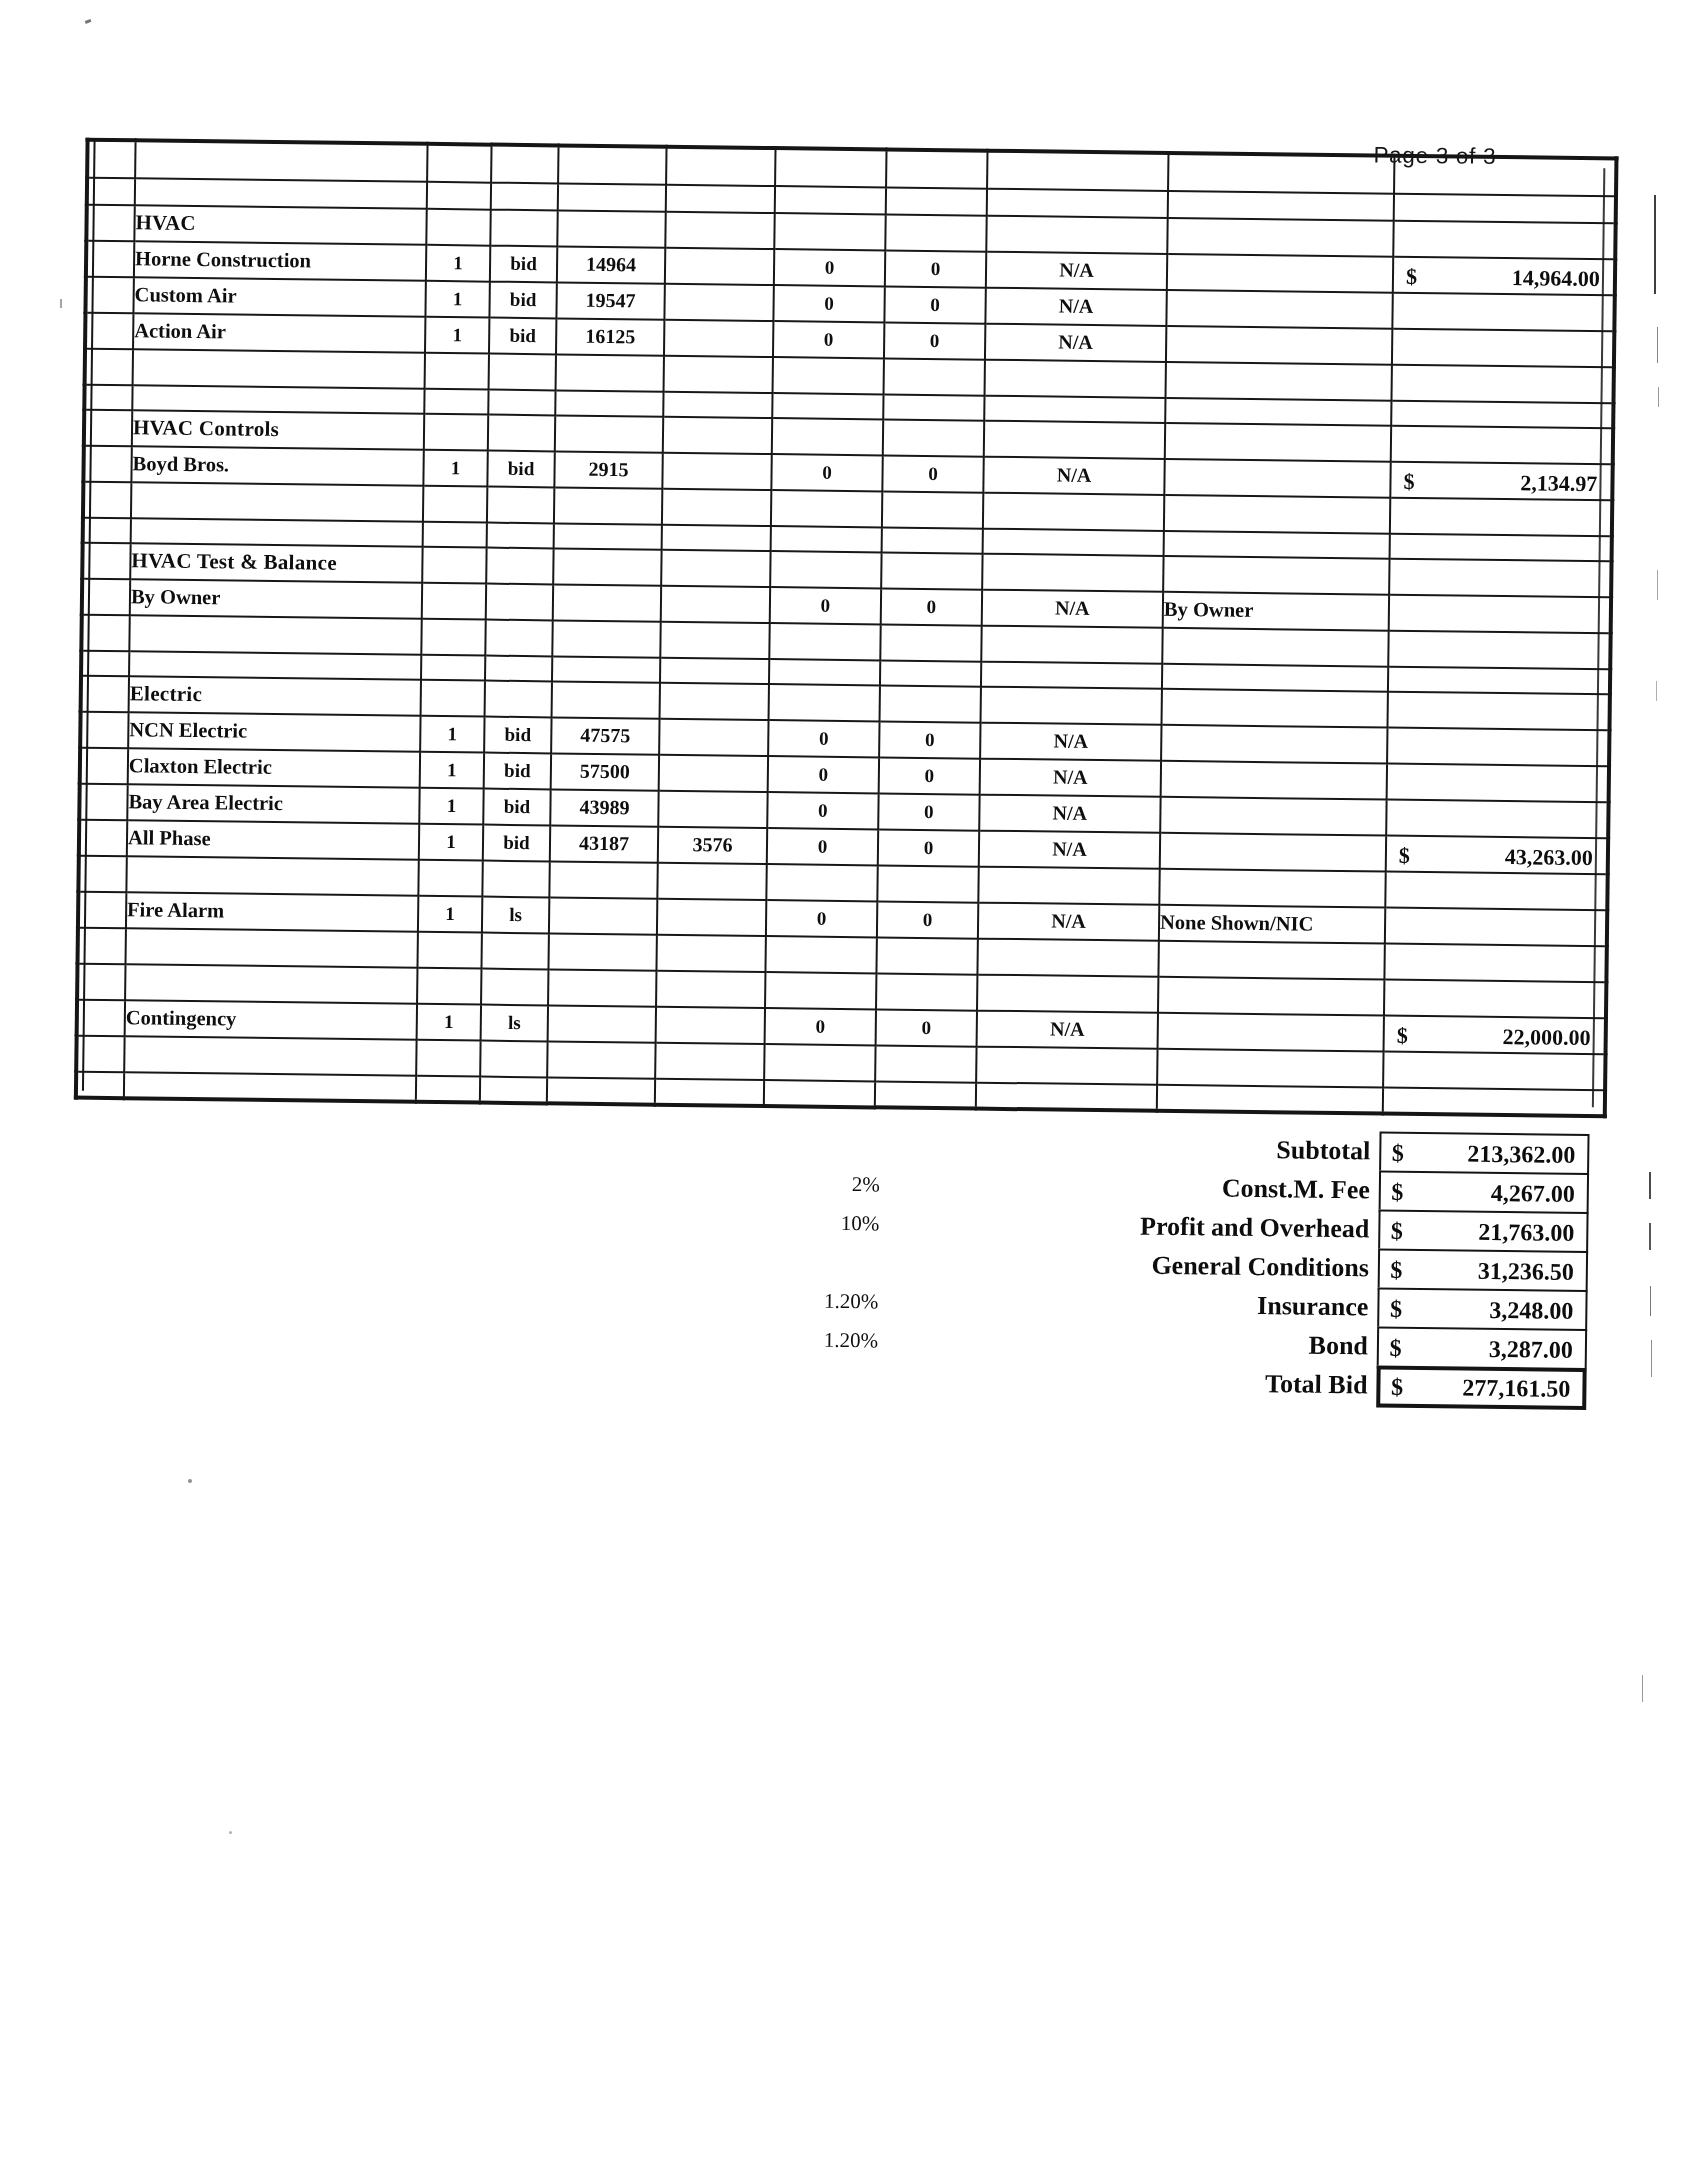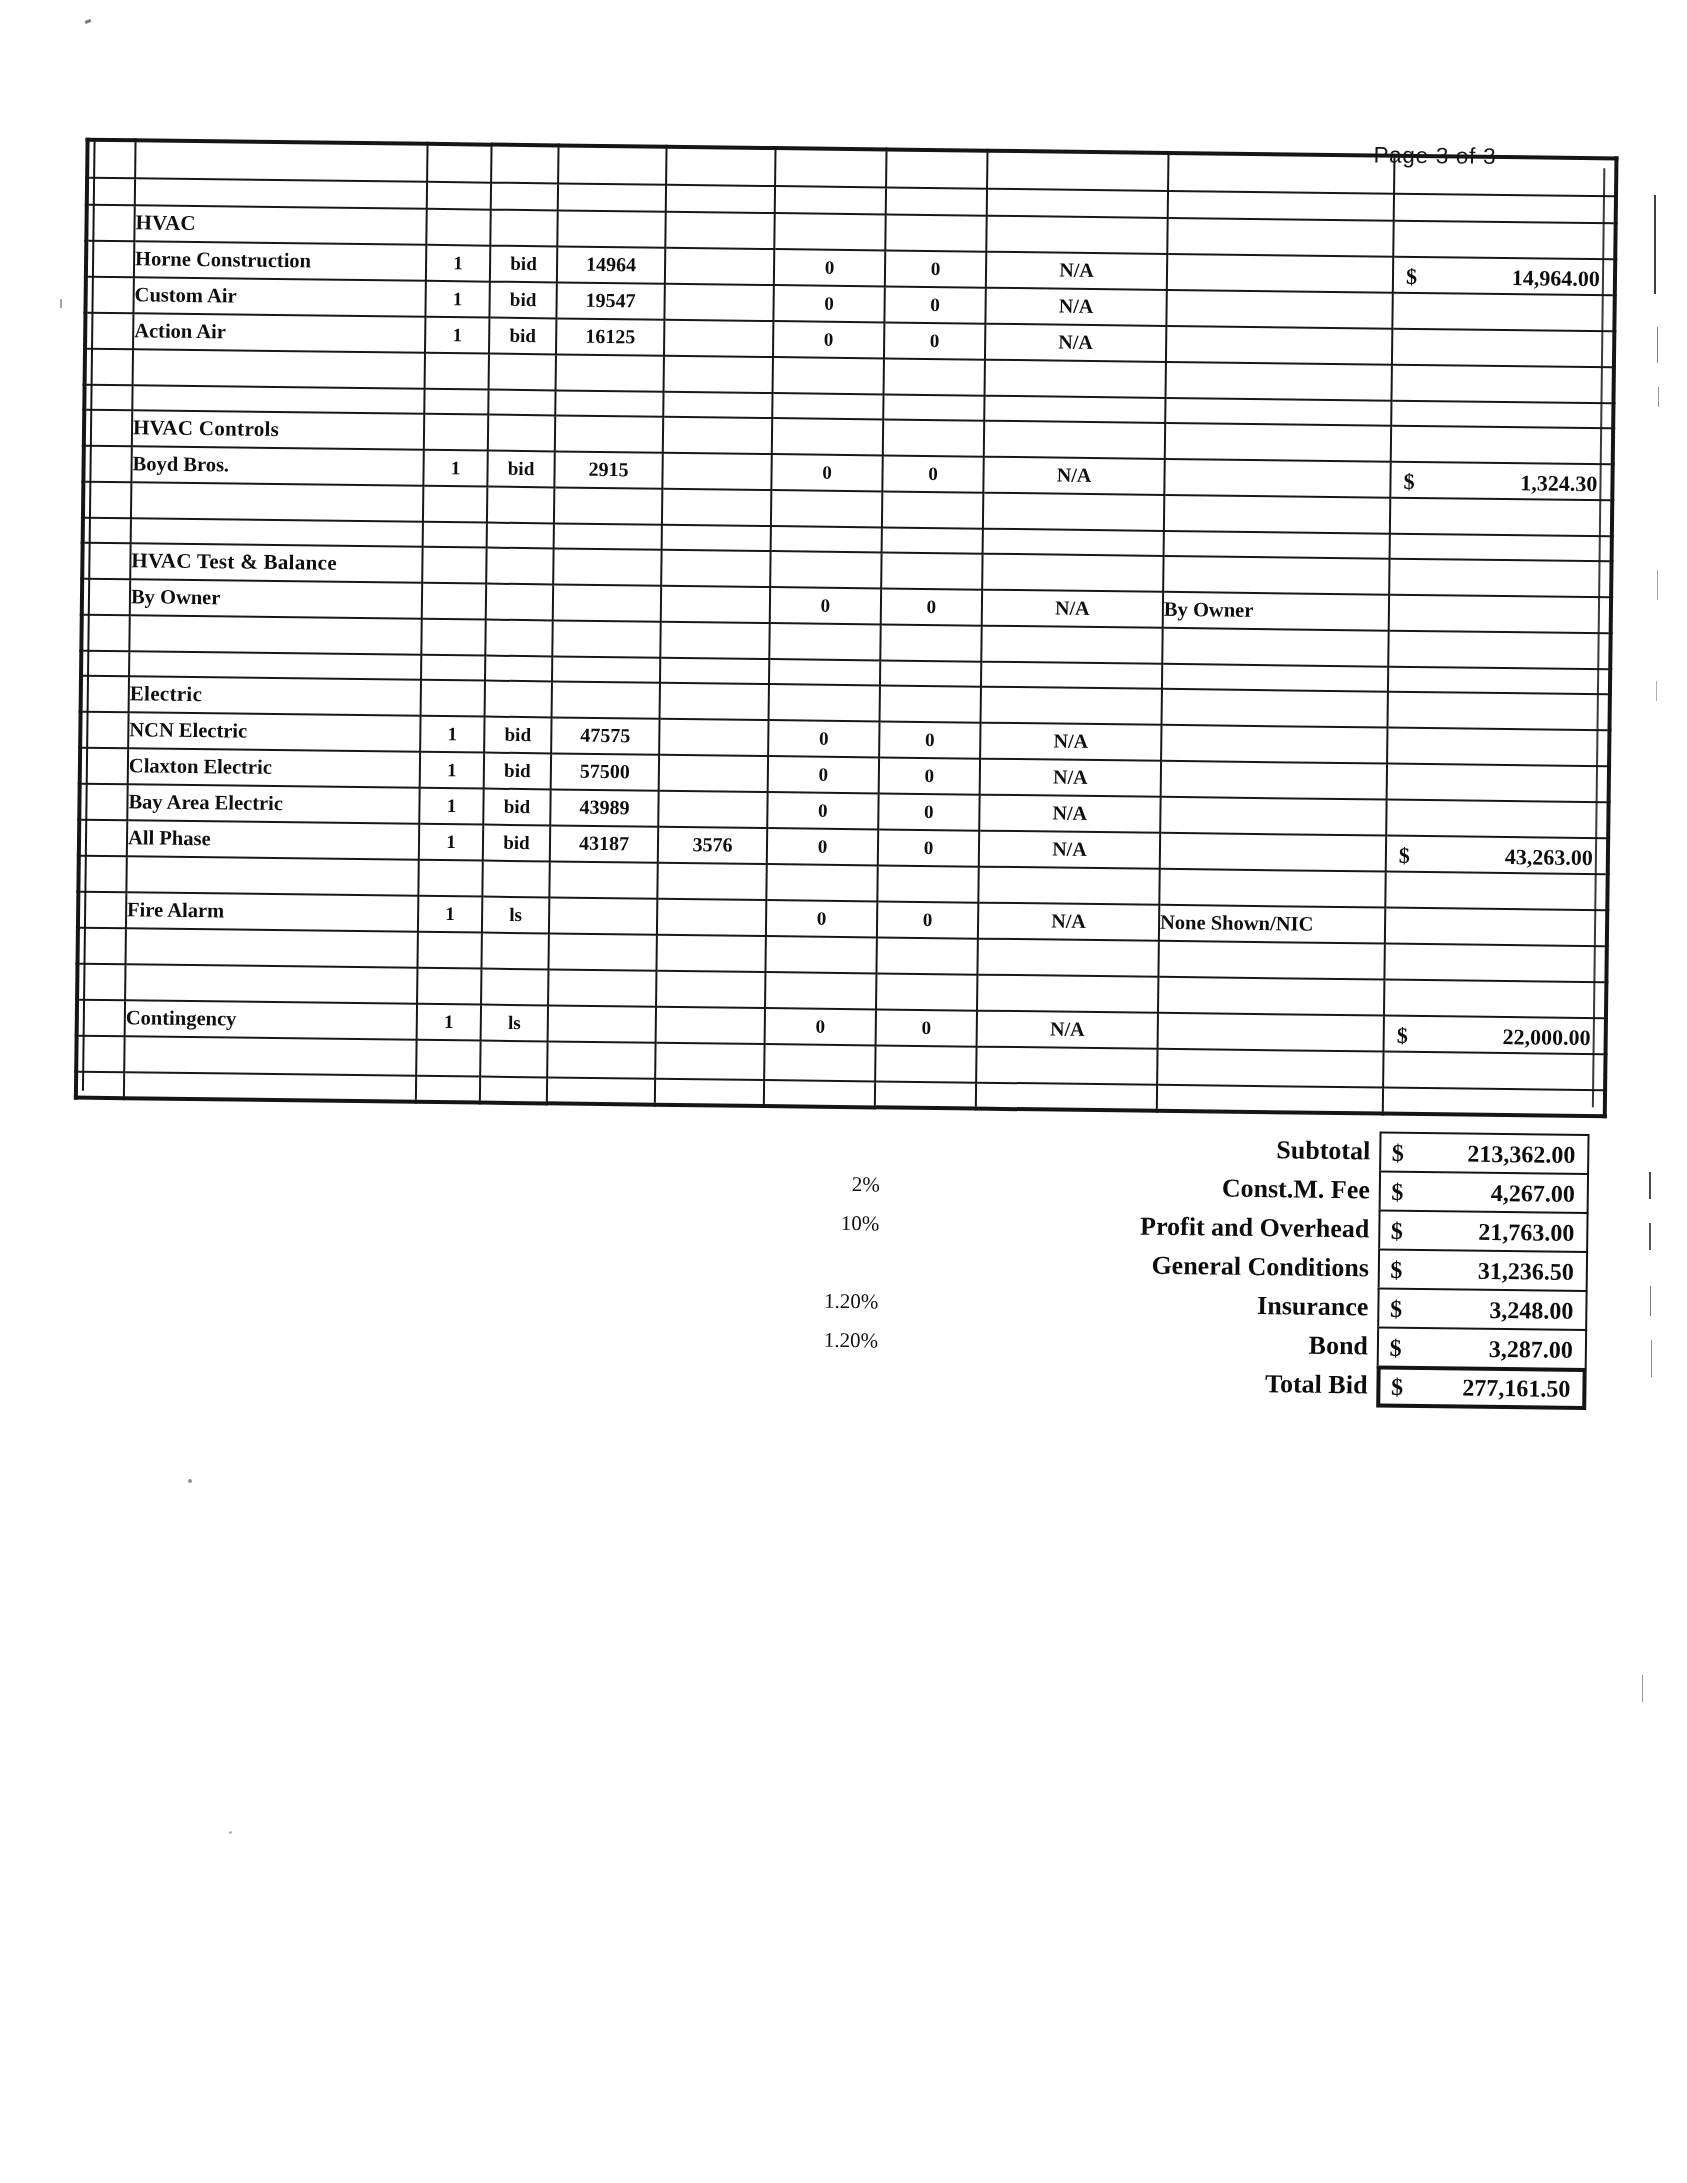--- a/index.html
+++ b/index.html
@@ -203,21 +203,21 @@
           <td class="c-unit">bid</td>
           <td class="c-amt">2915</td>
           <td class="c-amt"></td>
           <td class="c-zero">0</td>
           <td class="c-zero">0</td>
           <td class="c-na">N/A</td>
           <td class="c-note"></td>
           <td class="c-money">
             <div class="money">
               <span>$</span>
-              <span>1,324.30</span>
+              <span>2,134.97</span>
             </div>
           </td>
         </tr>
         <tr class="empty" style="height: 36px;">
           <td class="c-edge"></td>
           <td class="c-desc"></td>
           <td class="c-qty"></td>
           <td class="c-unit"></td>
           <td class="c-amt"></td>
           <td class="c-amt"></td>

